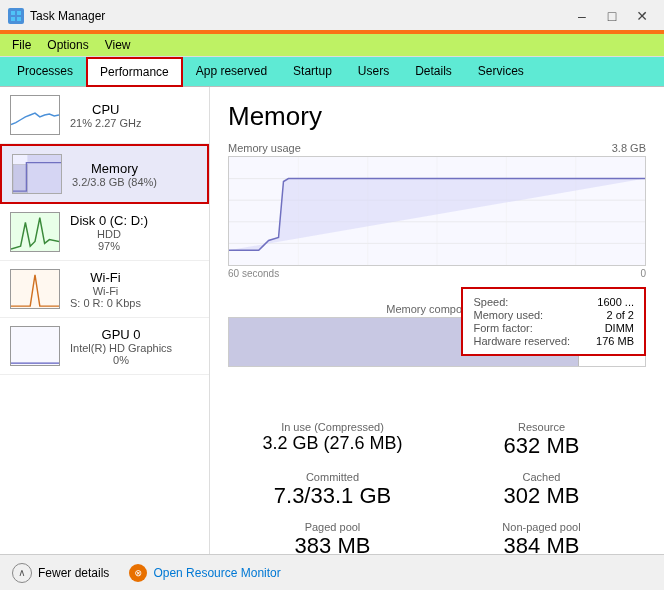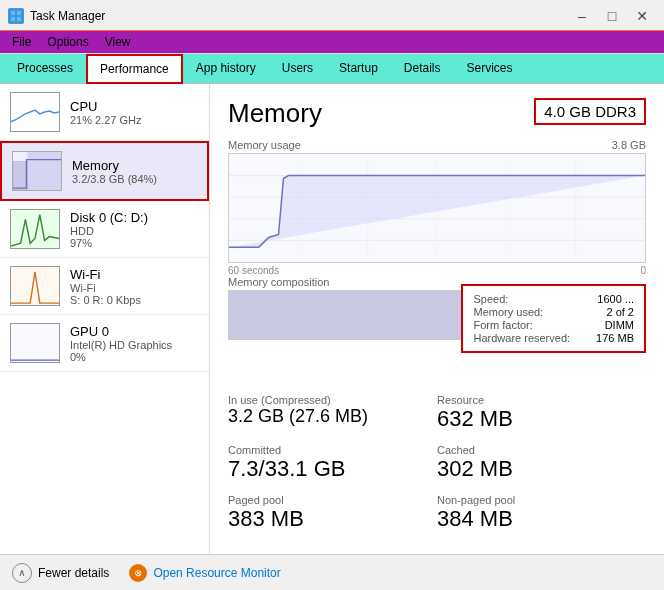--- a/index.html
+++ b/index.html
@@ -3,30 +3,30 @@
   <meta charset="utf-8">
   <style>
     * { box-sizing: border-box; margin: 0; padding: 0; }
     body { font-family: 'Segoe UI', sans-serif; font-size: 12px; background: #f0f0f0; width: 664px; height: 590px; overflow: hidden; }
 
     
     .title-bar {
       background: #f0f0f0;
       display: flex; align-items: center; justify-content: space-between;
       padding: 6px 8px 4px 8px;
-      border-bottom: 1px solid #f97316;
+      border-bottom: 4px solid #f97316;
     }
     .title-bar-left { display: flex; align-items: center; gap: 6px; font-size: 12px; }
     .title-bar-icon { width: 16px; height: 16px; background: #4a90d9; border-radius: 2px; display: flex; align-items: center; justify-content: center; }
     .title-bar-controls { display: flex; gap: 2px; }
     .title-btn { width: 28px; height: 20px; border: none; background: transparent; cursor: pointer; font-size: 14px; color: #444; display: flex; align-items: center; justify-content: center; }
 
     
     .menu-bar {
-      background: #a21caf;
+      background: #bef264;
       display: flex; gap: 0;
       padding: 2px 4px;
       border-bottom: 1px solid #ddd;
     }
     .menu-item { padding: 2px 8px; cursor: pointer; font-size: 12px; color: #000; }
 
     
     .tab-bar {
       background: #5eead4;
       display: flex;
@@ -42,21 +42,21 @@
       border-bottom: none;
       margin-bottom: -1px;
     }
     .tab.active {
       background: #fff;
       border-color: #bbb;
       border-bottom-color: #fff;
     }
 
     
-    .main { display: flex; height: calc(590px - 88px); }
+    .main { display: flex; height: calc(590px - 88px); text-align: center; }
 
     
     .sidebar {
       width: 210px;
       background: #fff;
       border-right: 1px solid #ddd;
       overflow-y: auto;
       flex-shrink: 0;
     }
     .sidebar-item {
@@ -103,21 +103,21 @@
     .chart-label { font-size: 11px; color: #666; margin-bottom: 2px; }
     .chart-label-row { display: flex; justify-content: space-between; }
     .memory-chart {
       width: 100%; height: 110px;
       border: 1px solid #ccc;
       background: #f8f8ff;
       margin-bottom: 2px;
       position: relative;
       overflow: hidden;
     }
-    .time-labels { display: flex; justify-content: space-between; font-size: 10px; color: #888; margin-bottom: 0; }
+    .time-labels { display: flex; justify-content: space-between; font-size: 10px; color: #888; margin-bottom: 24px; }
 
     .composition-chart {
       width: 100%; height: 50px;
       border: 1px solid #ccc;
       background: #f8f8ff;
       margin-bottom: 14px;
       display: flex;
     }
     .comp-segment { height: 100%; }
 
@@ -196,23 +196,23 @@
 
 <div class="menu-bar">
   <span class="menu-item">File</span>
   <span class="menu-item">Options</span>
   <span class="menu-item">View</span>
 </div>
 
 <div class="tab-bar">
   <div class="tab">Processes</div>
   <div class="tab active" style="border: 2px solid #c00; background:#fff; font-weight:500;">Performance</div>
-  <div class="tab">App history</div>
+  <div class="tab">App reserved</div>
+  <div class="tab">Startup</div>
   <div class="tab">Users</div>
-  <div class="tab">Startup</div>
   <div class="tab">Details</div>
   <div class="tab">Services</div>
 </div>
 
 <div class="main" style="position:relative; height: 502px;">
 
   <div class="sidebar">
 
     <div class="sidebar-item">
       <div class="chart-thumb">
@@ -279,21 +279,20 @@
         <div class="detail">0%</div>
       </div>
     </div>
 
   </div>
 
   <div class="right-panel">
 
     <div class="panel-header">
       <div class="panel-title">Memory</div>
-      <div class="ddr-badge">4.0 GB DDR3</div>
     </div>
 
     <div class="chart-label-row">
       <span class="chart-label">Memory usage</span>
       <span class="chart-label">3.8 GB</span>
     </div>
     <div class="memory-chart">
       <svg width="100%" height="100%" viewBox="0 0 420 110" preserveAspectRatio="none">
 
         <line x1="0" y1="22" x2="420" y2="22" stroke="#ddd" stroke-width="0.5"></line>

